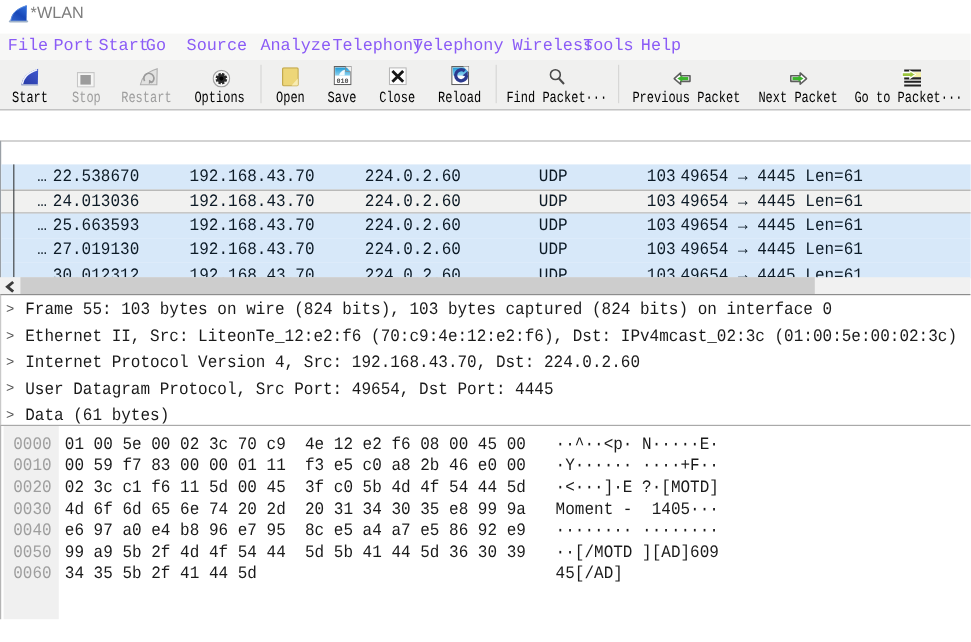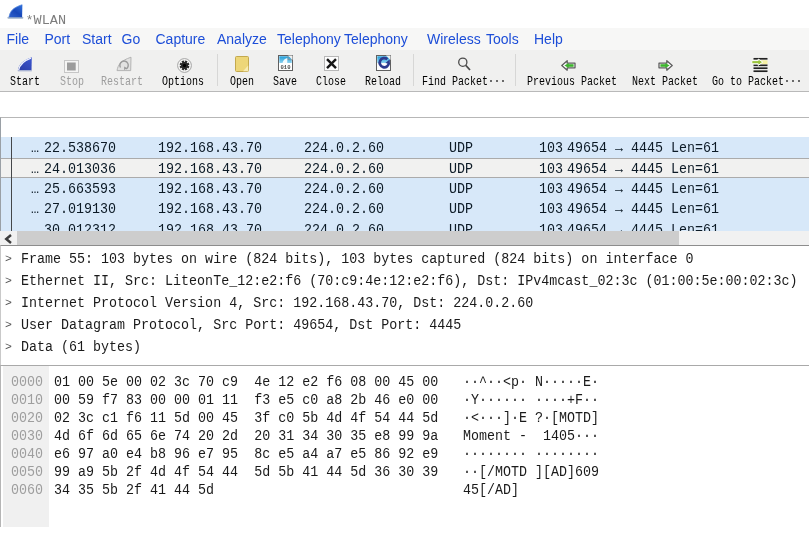--- a/index.html
+++ b/index.html
@@ -1,22 +1,22 @@
 <!DOCTYPE html>
 <html><head><meta charset="utf-8"><style>
 html,body{margin:0;padding:0;}
 #win{position:relative;width:809px;height:535px;background:#fff;overflow:hidden;
   font-family:"Liberation Mono",monospace;}
 .abs{position:absolute;}
 
 #title{left:0;top:0;width:809px;height:28px;background:#fff;}
-#titletext{left:25.5px;top:13px;font-family:Liberation Mono, monospace;font-size:13.5px;color:#7d7d7d;}
+#titletext{left:25.5px;top:3px;font-family:Liberation Sans, sans-serif;font-size:13.5px;color:#7d7d7d;}
 
 #menubar{left:0;top:28px;width:809px;height:22px;background:#f7f7f6;}
-.mi{position:absolute;top:3px;font-family:Liberation Sans, sans-serif;font-size:14px;color:#1d4ed8;}
+.mi{position:absolute;top:3px;font-family:Liberation Mono, monospace;font-size:14px;color:#8b5cf6;}
 
 #toolbar{left:0;top:50px;width:809px;height:41px;background:#f0f0ef;border-bottom:1px solid #b9b9b9;}
 .tlabel{position:absolute;top:24px;font-family:"Liberation Mono",monospace;font-size:13px;color:#000;white-space:pre;transform:scaleX(0.769);transform-origin:0 50%;}
 .tlabel.dis{color:#9e9e9e;}
 .tsep{position:absolute;top:4px;height:32px;width:1px;background:#d7d7d6;}
 
 #filterwrap{left:0;top:91px;width:809px;height:26px;background:#f0f0ef;}
 #filterbox{position:absolute;left:2px;top:3.5px;width:803px;height:17px;background:#fff;border:1px solid #4a4a4a;border-radius:2.5px;}
 #filtertext{position:absolute;left:20.5px;top:1.5px;font-family:"Liberation Mono",monospace;font-size:13px;color:#1a1a1a;white-space:pre;transform:scaleX(0.769);transform-origin:0 50%;}
 #fsep{position:absolute;left:17.3px;top:0;width:1px;height:17px;background:#4a4a4a;}
@@ -32,21 +32,21 @@
 
 #hscroll{left:0;top:231px;width:809px;height:14px;background:#f1f1f1;}
 #hthumb{position:absolute;left:17px;top:0;width:661.5px;height:14px;background:#cdcdcd;}
 #harrow{left:3.5px;top:2.5px;}
 
 #details{left:0;top:245px;width:808px;height:128px;background:#fff;border-top:1px solid #8d8d8d;border-left:1px solid #c9c9c9;}
 .dline{position:absolute;left:0;width:809px;white-space:pre;font-size:14.5px;color:#1a1a1a;}
 .dline .tw{position:absolute;left:4px;top:0.5px;color:#555;font-size:11.5px;}
 .dline .tx{position:absolute;left:20px;top:0;transform:scaleX(0.92);transform-origin:0 50%;}
 
-#hexpane{left:0;top:365px;width:808px;height:161px;background:#fff;border-top:1.2px solid #a9a9a9;border-left:1px solid #b5b5b5;}
+#hexpane{left:0;top:354px;width:808px;height:161px;background:#fff;border-top:1.2px solid #a9a9a9;border-left:1px solid #b5b5b5;}
 #offstrip{position:absolute;left:2px;top:0;width:46px;height:161px;background:#f0f0f0;}
 .hxrow{position:absolute;white-space:pre;font-size:14.5px;}
 .hxoff{position:absolute;left:10px;color:#9e9e9e;transform:scaleX(0.92);transform-origin:0 50%;}
 .hxb{position:absolute;left:52.5px;color:#1a1a1a;transform:scaleX(0.92);transform-origin:0 50%;}
 .hxa{position:absolute;left:461.5px;color:#1a1a1a;transform:scaleX(0.92);transform-origin:0 50%;}
 </style></head><body>
 <div id="win">
 
   <div class="abs" id="title">
     <svg class="abs" style="left:6.5px;top:2.5px" width="17" height="17" viewBox="0 0 17 17">
@@ -62,21 +62,21 @@
       <path d="M2.1 13.8 C3.1 8.2 6 4.8 14.8 1.8" fill="none" stroke="#5f8fe0" stroke-width="0.8"></path>
     </svg>
     <div class="abs" id="titletext">*WLAN</div>
   </div>
 
   <div class="abs" id="menubar">
     <span class="mi" style="left:6.5px">File</span>
     <span class="mi" style="left:44.5px">Port</span>
     <span class="mi" style="left:82px">Start</span>
     <span class="mi" style="left:121.5px">Go</span>
-    <span class="mi" style="left:155.5px">Capture</span>
+    <span class="mi" style="left:155.5px">Source</span>
     <span class="mi" style="left:217px">Analyze</span>
     <span class="mi" style="left:277px">Telephony</span>
     <span class="mi" style="left:344px">Telephony</span>
     <span class="mi" style="left:427px">Wireless</span>
     <span class="mi" style="left:486px">Tools</span>
     <span class="mi" style="left:534px">Help</span>
   </div>
 
   <div class="abs" id="toolbar">
     <svg class="abs" style="left:16.5px;top:6px" width="16" height="16" viewBox="0 0 16 16">

